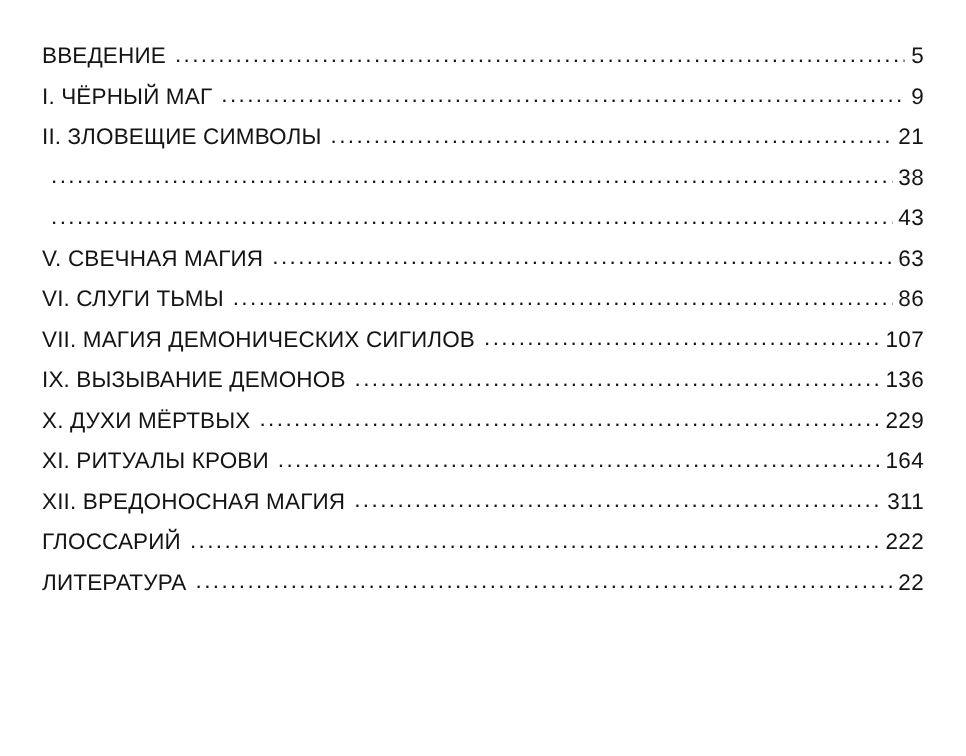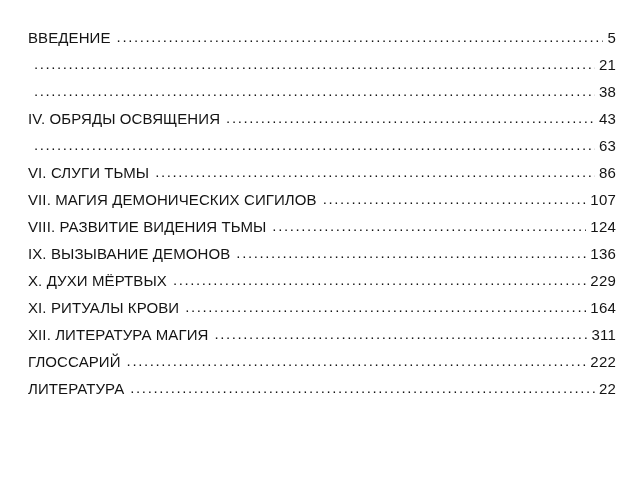--- a/index.html
+++ b/index.html
@@ -69,68 +69,69 @@
 <body>
 
 <div class="page">
   <div class="toc" id="toc">
       <div class="toc-entry">
         <span class="entry-title">ВВЕДЕНИЕ</span>
         <span class="leader"></span>
         <span class="entry-page">5</span>
       </div>
       <div class="toc-entry">
+        <span class="entry-title">I. ЧЁРНЫЙ МАГ</span>
+        <span class="leader"></span>
+        <span class="entry-page">9</span>
+      </div>
+      <div class="toc-entry">
+        <span class="entry-title">II. ЗЛОВЕЩИЕ СИМВОЛЫ</span>
         <span class="leader"></span>
         <span class="entry-page">21</span>
       </div>
       <div class="toc-entry">
         <span class="leader"></span>
         <span class="entry-page">38</span>
       </div>
       <div class="toc-entry">
-        <span class="entry-title">IV. ОБРЯДЫ ОСВЯЩЕНИЯ</span>
         <span class="leader"></span>
         <span class="entry-page">43</span>
       </div>
       <div class="toc-entry">
+        <span class="entry-title">V. СВЕЧНАЯ МАГИЯ</span>
         <span class="leader"></span>
         <span class="entry-page">63</span>
       </div>
       <div class="toc-entry">
         <span class="entry-title">VI. СЛУГИ ТЬМЫ</span>
         <span class="leader"></span>
         <span class="entry-page">86</span>
       </div>
       <div class="toc-entry">
         <span class="entry-title">VII. МАГИЯ ДЕМОНИЧЕСКИХ СИГИЛОВ</span>
         <span class="leader"></span>
         <span class="entry-page">107</span>
-      </div>
-      <div class="toc-entry">
-        <span class="entry-title">VIII. РАЗВИТИЕ ВИДЕНИЯ ТЬМЫ</span>
-        <span class="leader"></span>
-        <span class="entry-page">124</span>
       </div>
       <div class="toc-entry">
         <span class="entry-title">IX. ВЫЗЫВАНИЕ ДЕМОНОВ</span>
         <span class="leader"></span>
         <span class="entry-page">136</span>
       </div>
       <div class="toc-entry">
         <span class="entry-title">X. ДУХИ МЁРТВЫХ</span>
         <span class="leader"></span>
         <span class="entry-page">229</span>
       </div>
       <div class="toc-entry">
         <span class="entry-title">XI. РИТУАЛЫ КРОВИ</span>
         <span class="leader"></span>
         <span class="entry-page">164</span>
       </div>
       <div class="toc-entry">
-        <span class="entry-title">XII. ЛИТЕРАТУРА МАГИЯ</span>
+        <span class="entry-title">XII. ВРЕДОНОСНАЯ МАГИЯ</span>
         <span class="leader"></span>
         <span class="entry-page">311</span>
       </div>
       <div class="toc-entry gap-before">
         <span class="entry-title">ГЛОССАРИЙ</span>
         <span class="leader"></span>
         <span class="entry-page">222</span>
       </div>
       <div class="toc-entry">
         <span class="entry-title">ЛИТЕРАТУРА</span>

